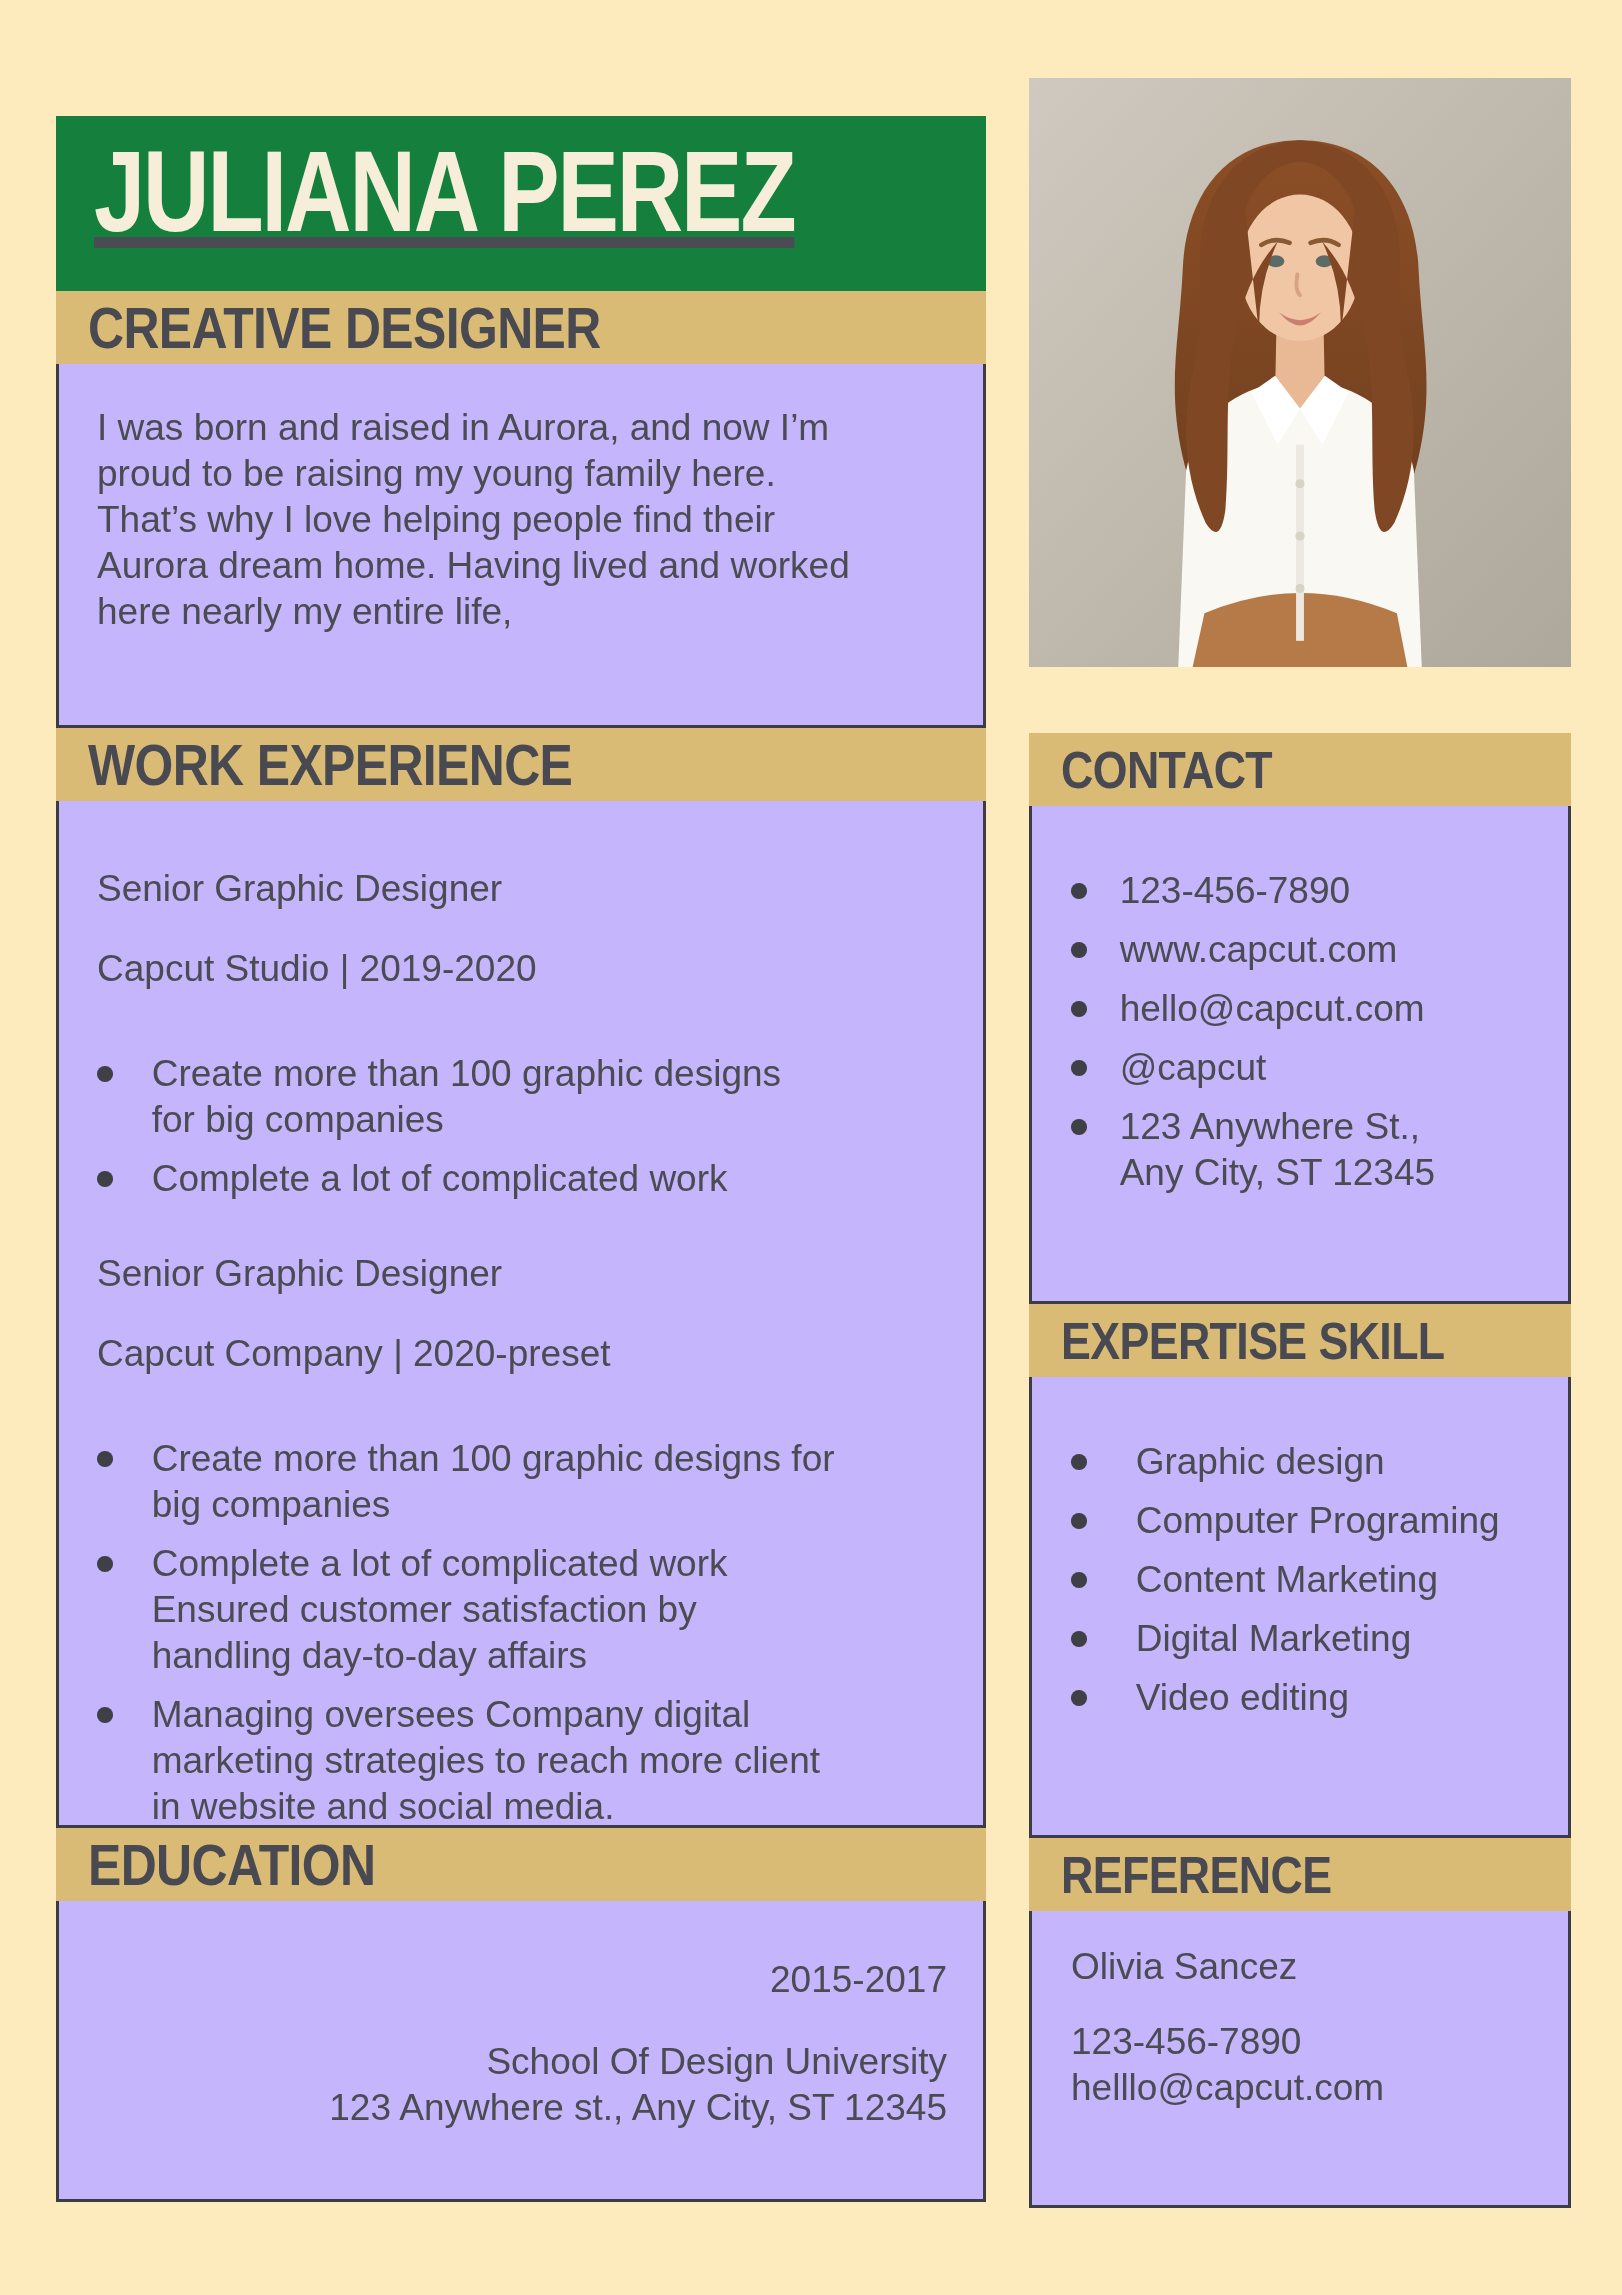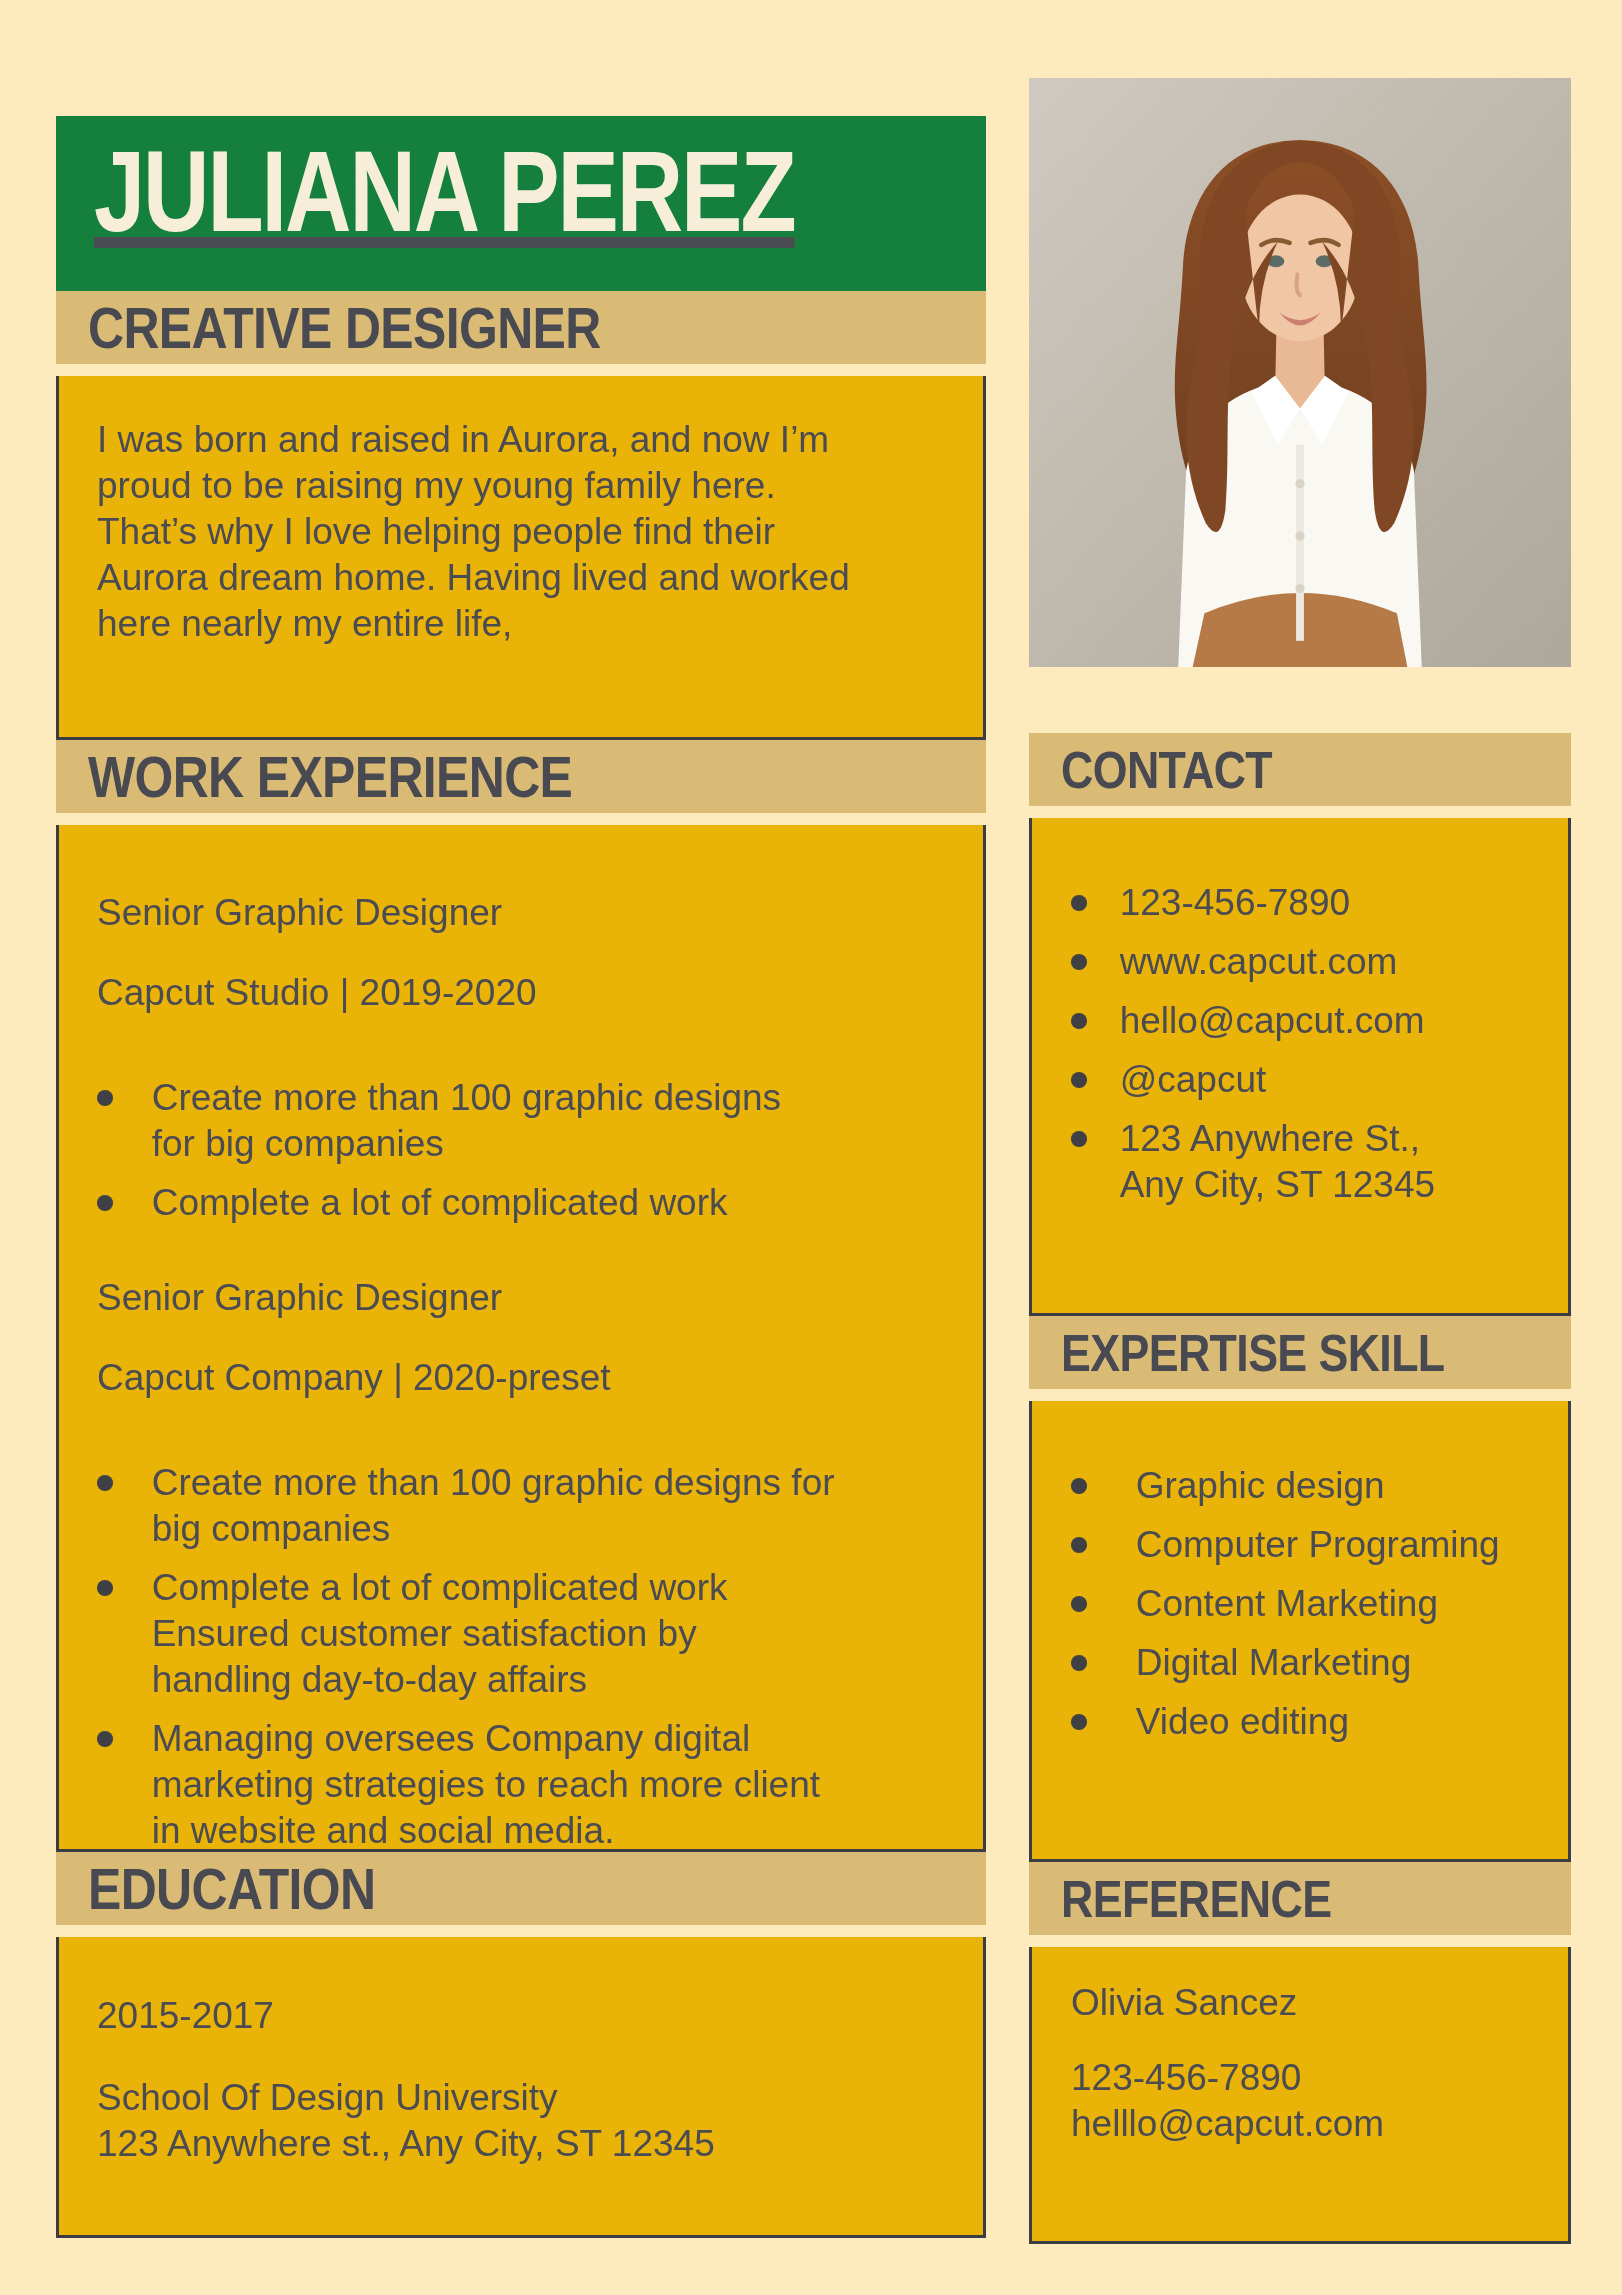--- a/index.html
+++ b/index.html
@@ -37,43 +37,42 @@
   }
   .band .band-title {
     font-size:58px; font-weight:bold; color:#494951;
     letter-spacing:-0.7px; white-space:nowrap;
     transform:scaleX(0.86); transform-origin:left center;
   }
   .right-col .band .band-title { font-size:52px; }
 
   
   .panel {
-    background:#eab308;
+    background:#c4b5fd;
     border-left:3.3px solid #3C3C44;
     border-right:3.3px solid #3C3C44;
     border-bottom:3.3px solid #3C3C44;
-    margin-top:12px;
   }
   .panel, .panel p, .panel li { font-size:37px; line-height:46px; }
 
   .about-panel { height:364px; padding:41px 36px 0 38px; }
 
   .work-panel { height:1027px; padding:65px 20px 0 38px; }
   .job-title   { margin-bottom:34px; }
   .job-company { margin-bottom:59px; }
   .job + .job  { margin-top:49px; }
 
   ul.dots { list-style:none; }
   ul.dots li { display:flex; align-items:flex-start; margin-bottom:13px; }
   .dot {
     flex:0 0 auto; width:15.7px; height:15.7px; border-radius:50%;
     background:#3F3F46; margin:15px 39px 0 0;
   }
 
-  .edu-panel { height:301px; padding:56px 36px 0 38px; }
+  .edu-panel { height:301px; padding:56px 36px 0 38px;text-align:right; }
   .edu-period { margin-bottom:36px; }
 
   
   .photo-box { width:542px; height:589px; margin-bottom:66px; }
   .photo-box svg { display:block; width:100%; height:100%; }
 
   .contact-panel { height:498px; padding:62px 26px 0 39px; }
   .contact-panel li { margin-bottom:31px; }
   .contact-panel .dot, .skills-panel .dot { margin-right:33px; }
 

